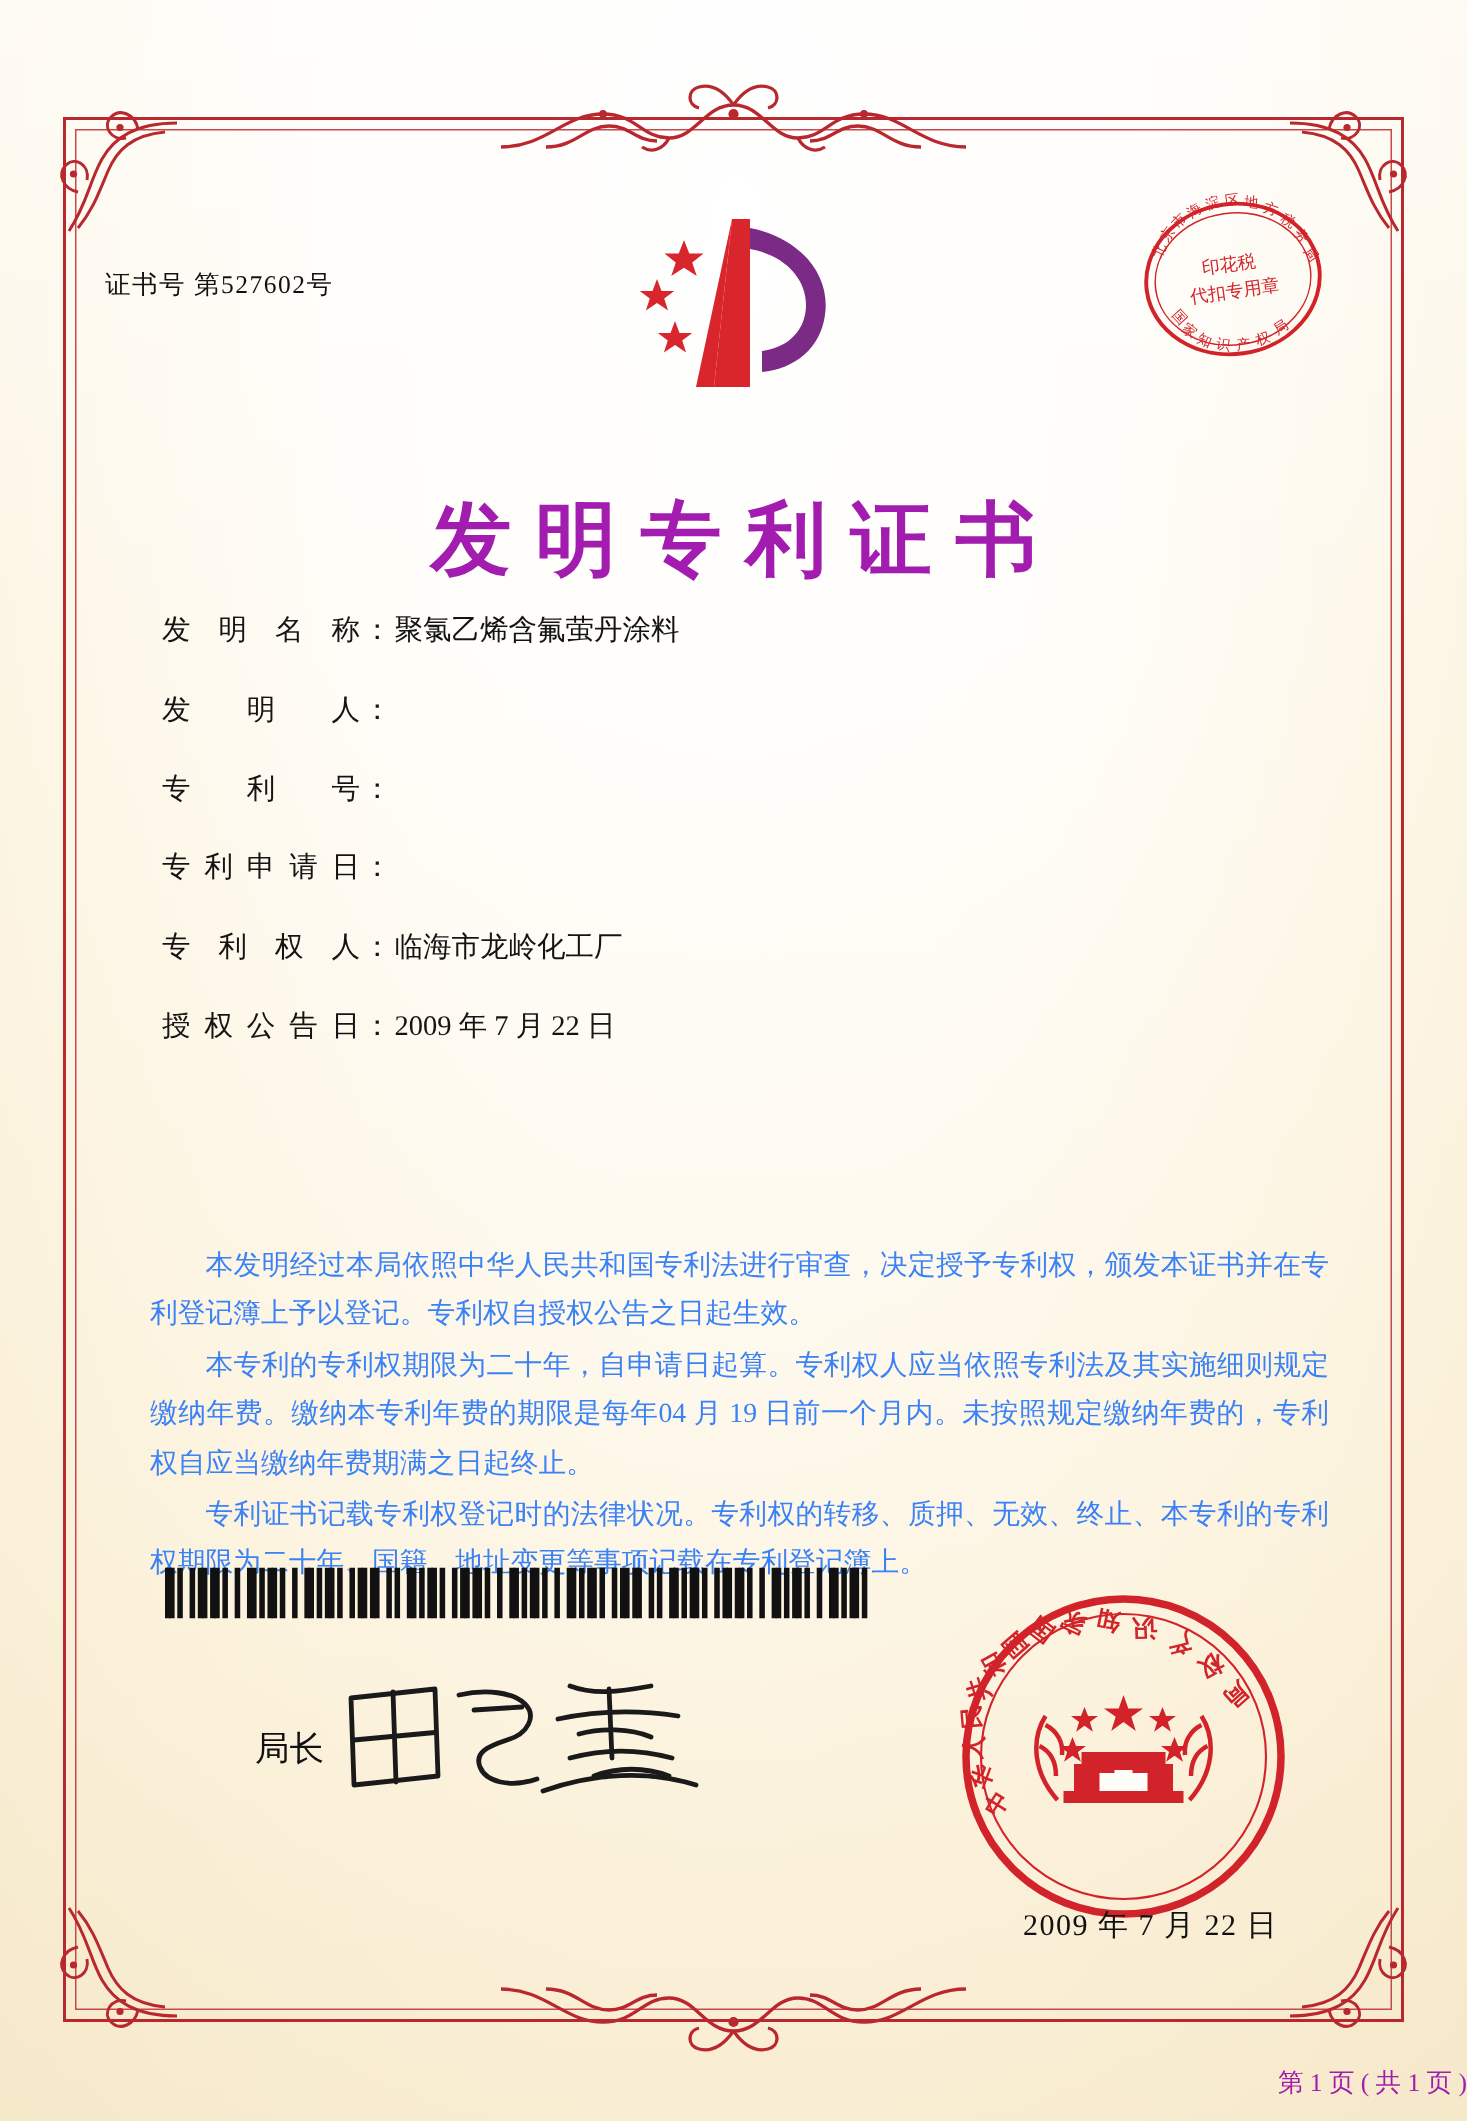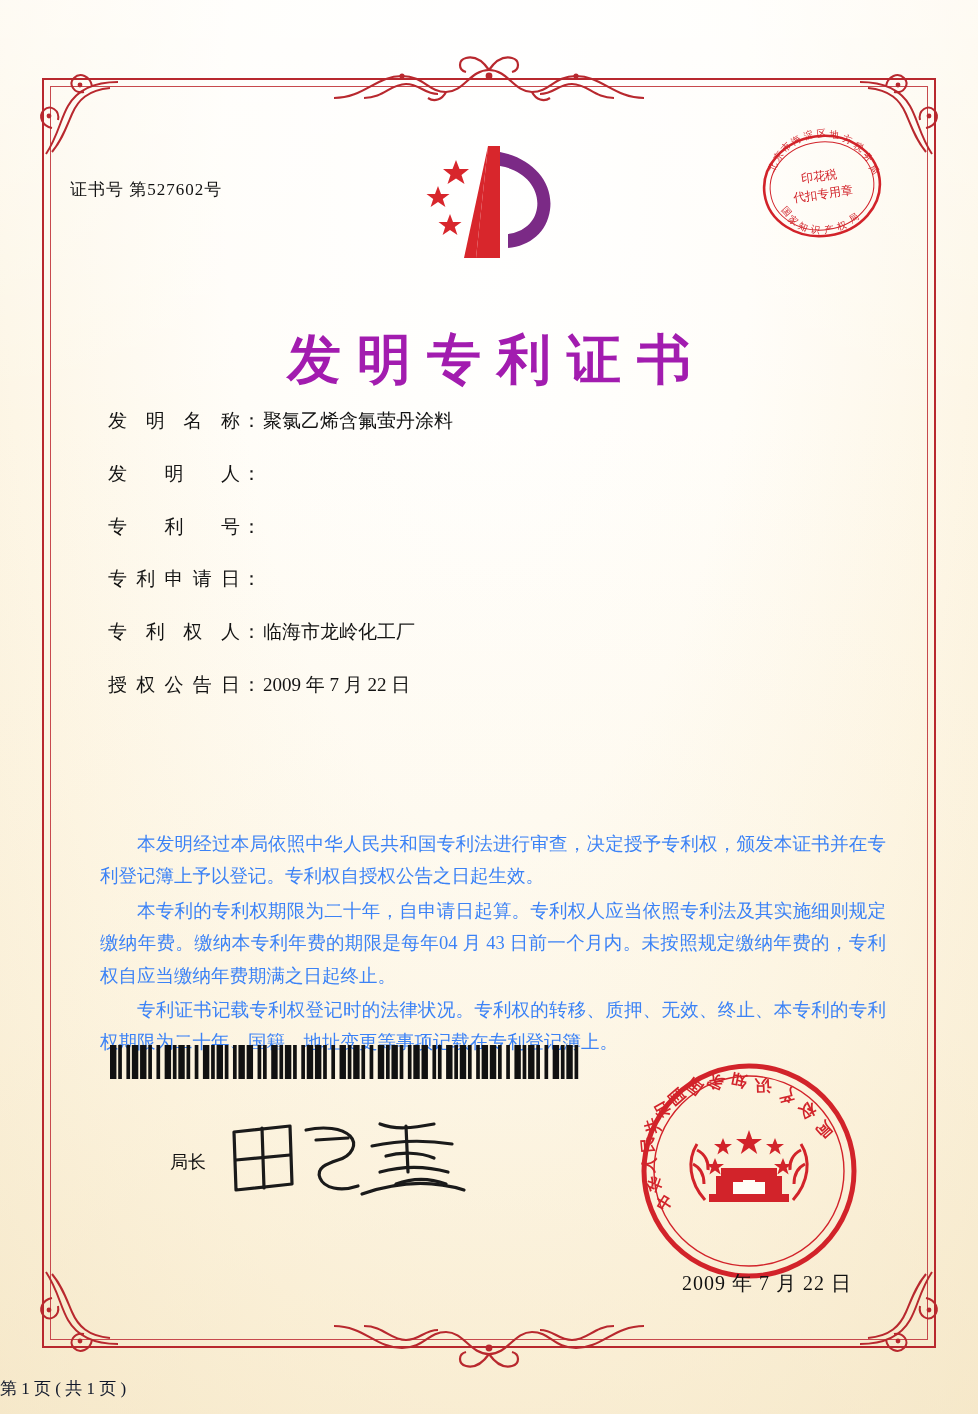--- a/index.html
+++ b/index.html
@@ -176,21 +176,21 @@
     left: 40px;
     top: 935px;
     width: 470px;
     height: 34px;
   }
 
   .signature-label {
     position: absolute;
     left: 100px;
     top: 1040px;
-    font-size: 18px;
+    font-size: 23px;
     color: #111;
   }
   .signature {
     position: absolute;
     left: 150px;
     top: 1000px;
     width: 260px;
     height: 96px;
   }
 
@@ -209,23 +209,24 @@
     font-size: 20px;
     color: #111;
     letter-spacing: 1px;
   }
 
   .page-footer {
     position: absolute;
     left: 0;
     right: 0;
     bottom: 14px;
-    text-align: left;
+    text-align: right;
     font-size: 17px;
-    color: #0f172a;
+    color: #a21caf;
+    padding-left: 15px;
   }
 </style>
 </head>
 <body>
 
 <div class="page">
   <div class="paper-bg"></div>
 
   <div class="border-outer"></div>
   <div class="border-inner"></div>
@@ -437,21 +438,21 @@
           <span>告</span>
           <span>日</span>
         </span>
         <span class="field-colon">：</span>
         <span class="field-value">2009 年 7 月 22 日</span>
       </div>
     </div>
 
     <div class="body-text">
       <p>本发明经过本局依照中华人民共和国专利法进行审查，决定授予专利权，颁发本证书并在专利登记簿上予以登记。专利权自授权公告之日起生效。</p>
-      <p>本专利的专利权期限为二十年，自申请日起算。专利权人应当依照专利法及其实施细则规定缴纳年费。缴纳本专利年费的期限是每年04 月 43 日前一个月内。未按照规定缴纳年费的，专利权自应当缴纳年费期满之日起终止。</p>
+      <p>本专利的专利权期限为二十年，自申请日起算。专利权人应当依照专利法及其实施细则规定缴纳年费。缴纳本专利年费的期限是每年04 月 19 日前一个月内。未按照规定缴纳年费的，专利权自应当缴纳年费期满之日起终止。</p>
       <p>专利证书记载专利权登记时的法律状况。专利权的转移、质押、无效、终止、本专利的专利权期限为二十年、国籍、地址变更等事项记载在专利登记簿上。</p>
     </div>
 
     <div class="barcode">
       <svg id="barcode-svg" viewBox="0 0 470 34" width="470" height="34" preserveAspectRatio="none">
           <rect x="0.00" y="0" width="3.69" height="34" fill="#111"></rect>
           <rect x="2.73" y="0" width="3.69" height="34" fill="#111"></rect>
           <rect x="8.20" y="0" width="3.69" height="34" fill="#111"></rect>
           <rect x="16.40" y="0" width="3.69" height="34" fill="#111"></rect>
           <rect x="21.86" y="0" width="3.69" height="34" fill="#111"></rect>

